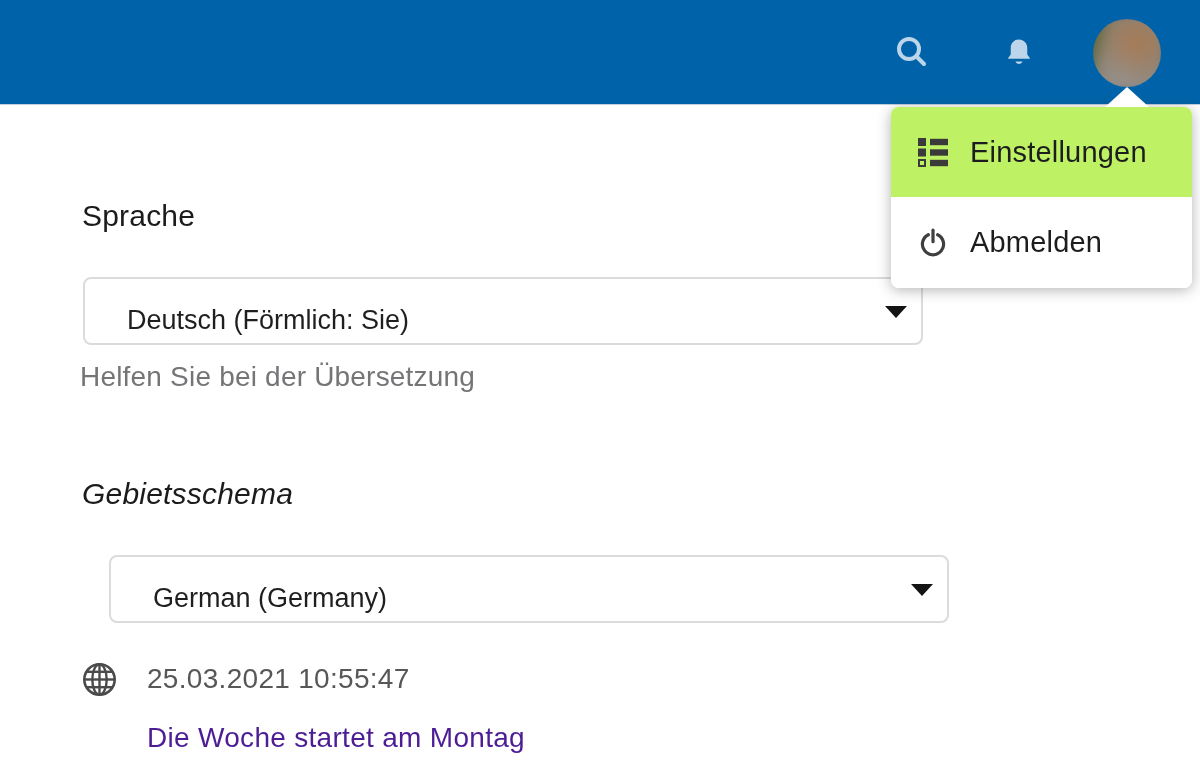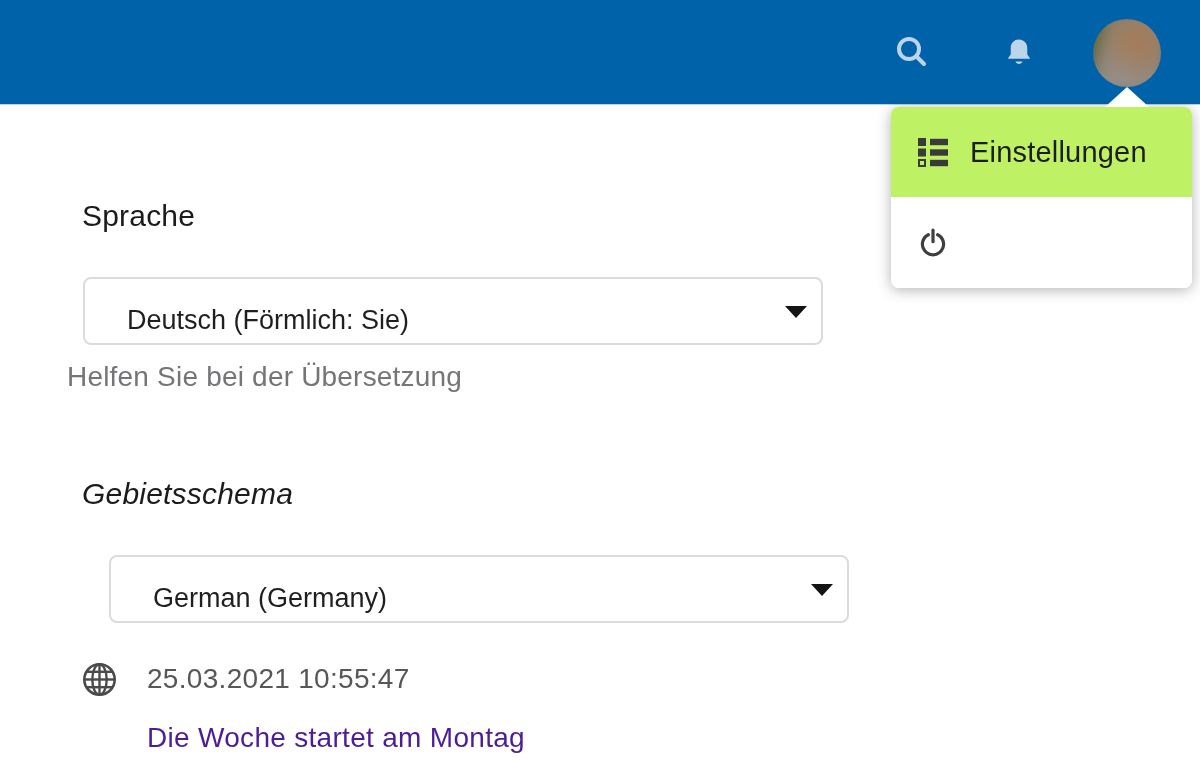--- a/index.html
+++ b/index.html
@@ -55,36 +55,36 @@
 
   
   .section-title {
     position: absolute; left: 82px; font-size: 30px; color: #1b1b1d;
     font-weight: 400; letter-spacing: 0.2px;
   }
   .title-language { top: 199px; }
   .title-locale   { top: 477px; font-style: italic; }
 
   .selectbox {
-    position: absolute; left: 83px; width: 740px; height: 68px;
+    position: absolute; left: 83px; width: 840px; height: 68px;
     background: #fff; border: 2px solid #dbdbdb; border-radius: 8px;
     display: flex; align-items: center; padding: 18px 50px 0 42px; cursor: pointer;
   }
   .select-language { top: 277px; }
   .select-locale   { top: 555px; margin-left: 26px; }
   .selectbox .sel-value { font-size: 27px; color: #1f1f1f; white-space: nowrap; }
   .selectbox .sel-arrow {
     position: absolute; right: 14px; top: 50%; margin-top: -5px;
     width: 0; height: 0;
     border-left: 11px solid transparent; border-right: 11px solid transparent;
     border-top: 12px solid #141414;
   }
 
   .helper-link {
-    position: absolute; left: 67px; top: 361px; font-size: 28px; color: #757578;
+    position: absolute; left: 80px; top: 361px; font-size: 28px; color: #757578;
     text-decoration: none; cursor: pointer; letter-spacing: 0.2px;
   }
 
   .locale-info { position: absolute; left: 82px; top: 657px; }
   .globe { position: absolute; left: 0; top: 5px; width: 35px; height: 35px; }
   .dt-line {
     position: absolute; left: 65px; top: 6px; font-size: 28px; color: #575757;
     white-space: nowrap; letter-spacing: 0.3px;
   }
   .week-line {
@@ -140,20 +140,21 @@
     <span class="mi-label">Einstellungen</span>
   </div>
 
   <div class="menu-item">
     <span class="mi-icon">
       <svg width="32" height="32" viewBox="0 0 26 26">
         <path d="M9.2 6.3 A8.6 8.6 0 1 0 16.8 6.3" fill="none" stroke="#3f3f3f" stroke-width="2.6" stroke-linecap="round"></path>
         <line x1="13" y1="2.6" x2="13" y2="12" stroke="#3f3f3f" stroke-width="2.6" stroke-linecap="round"></line>
       </svg>
     </span>
+    <span class="mi-label">Abmelden</span>
   </div>
 </div>
 
 <h2 class="section-title title-language">Sprache</h2>
 
 <div class="selectbox select-language">
   <span class="sel-value">Deutsch (Förmlich: Sie)</span>
   <span class="sel-arrow"></span>
 </div>
 

